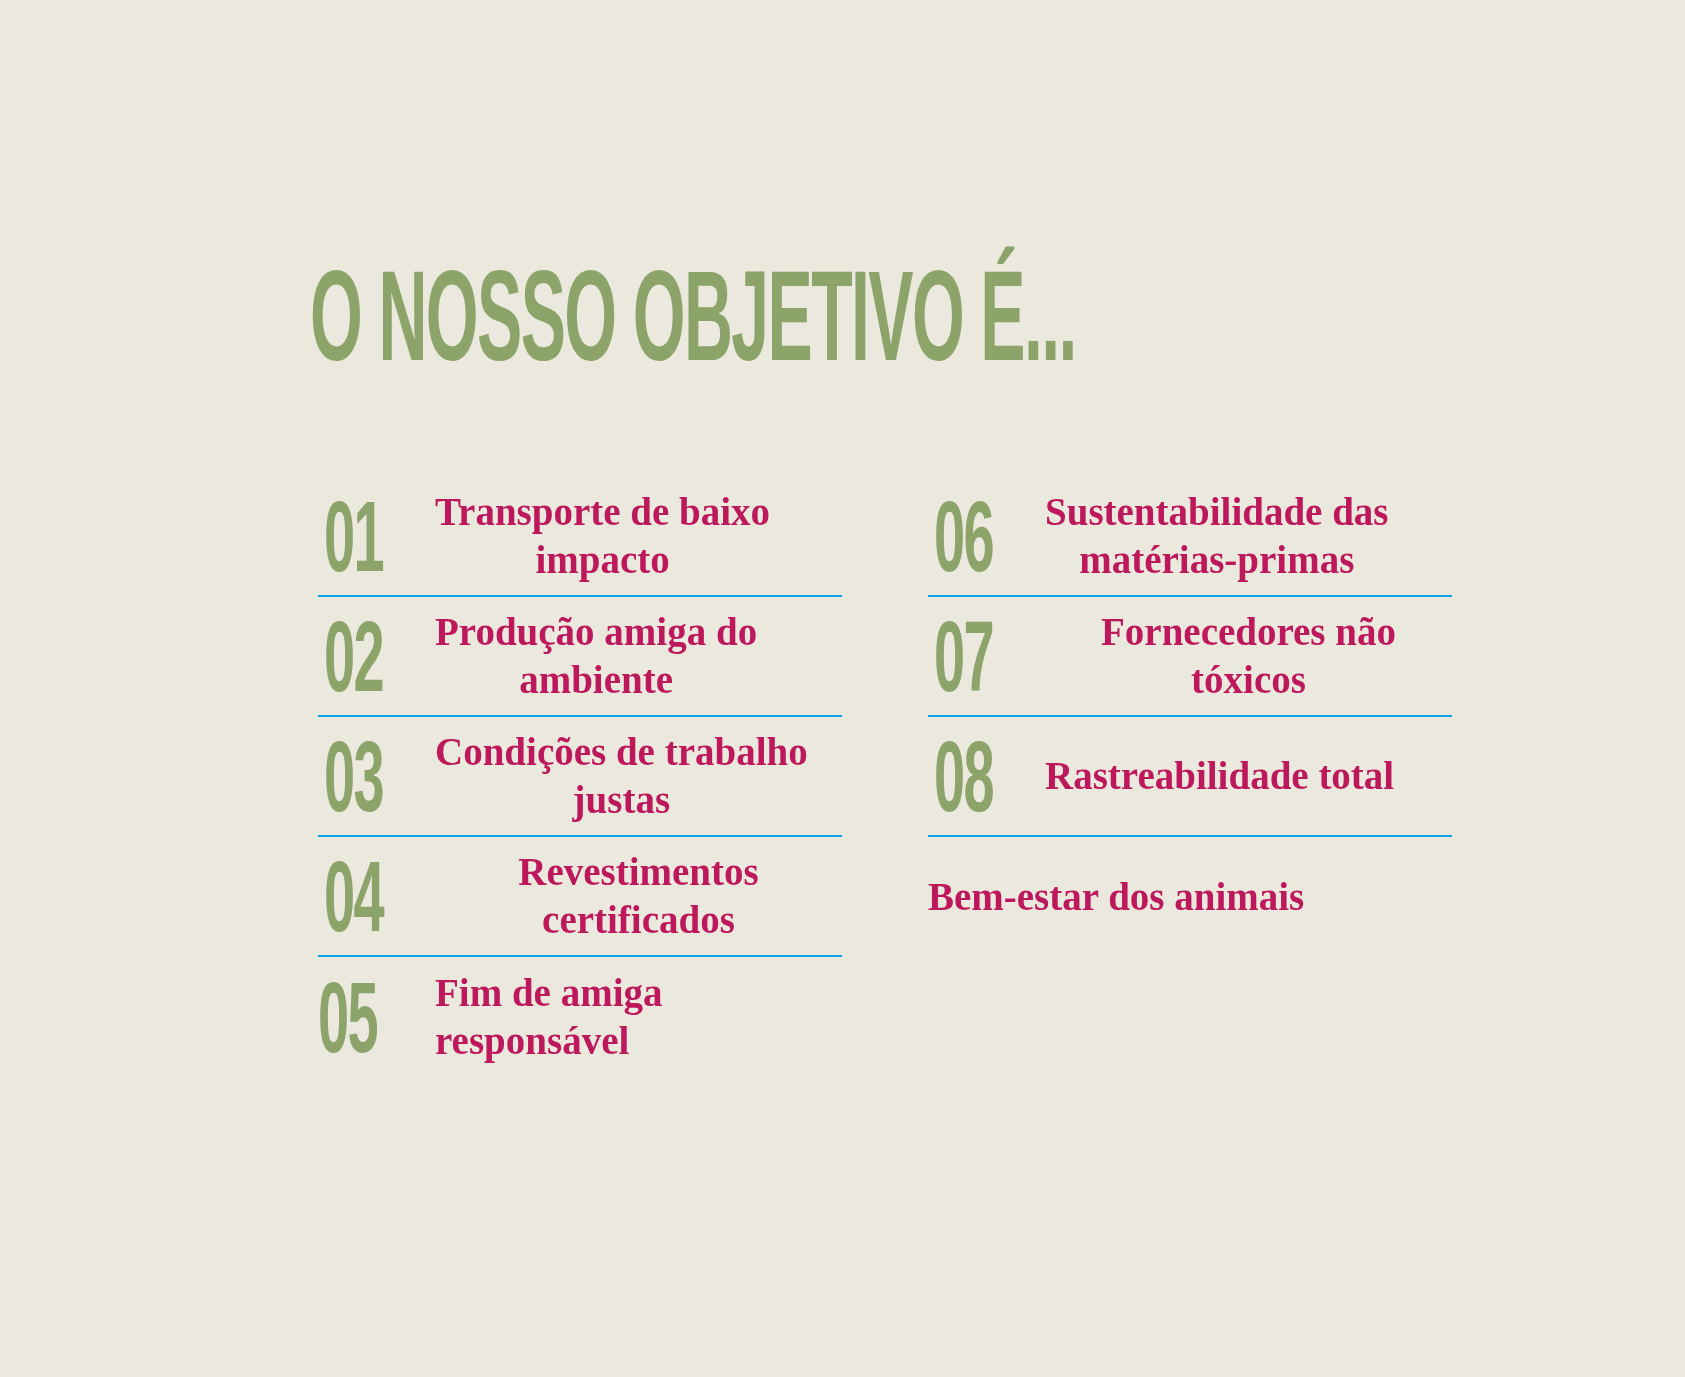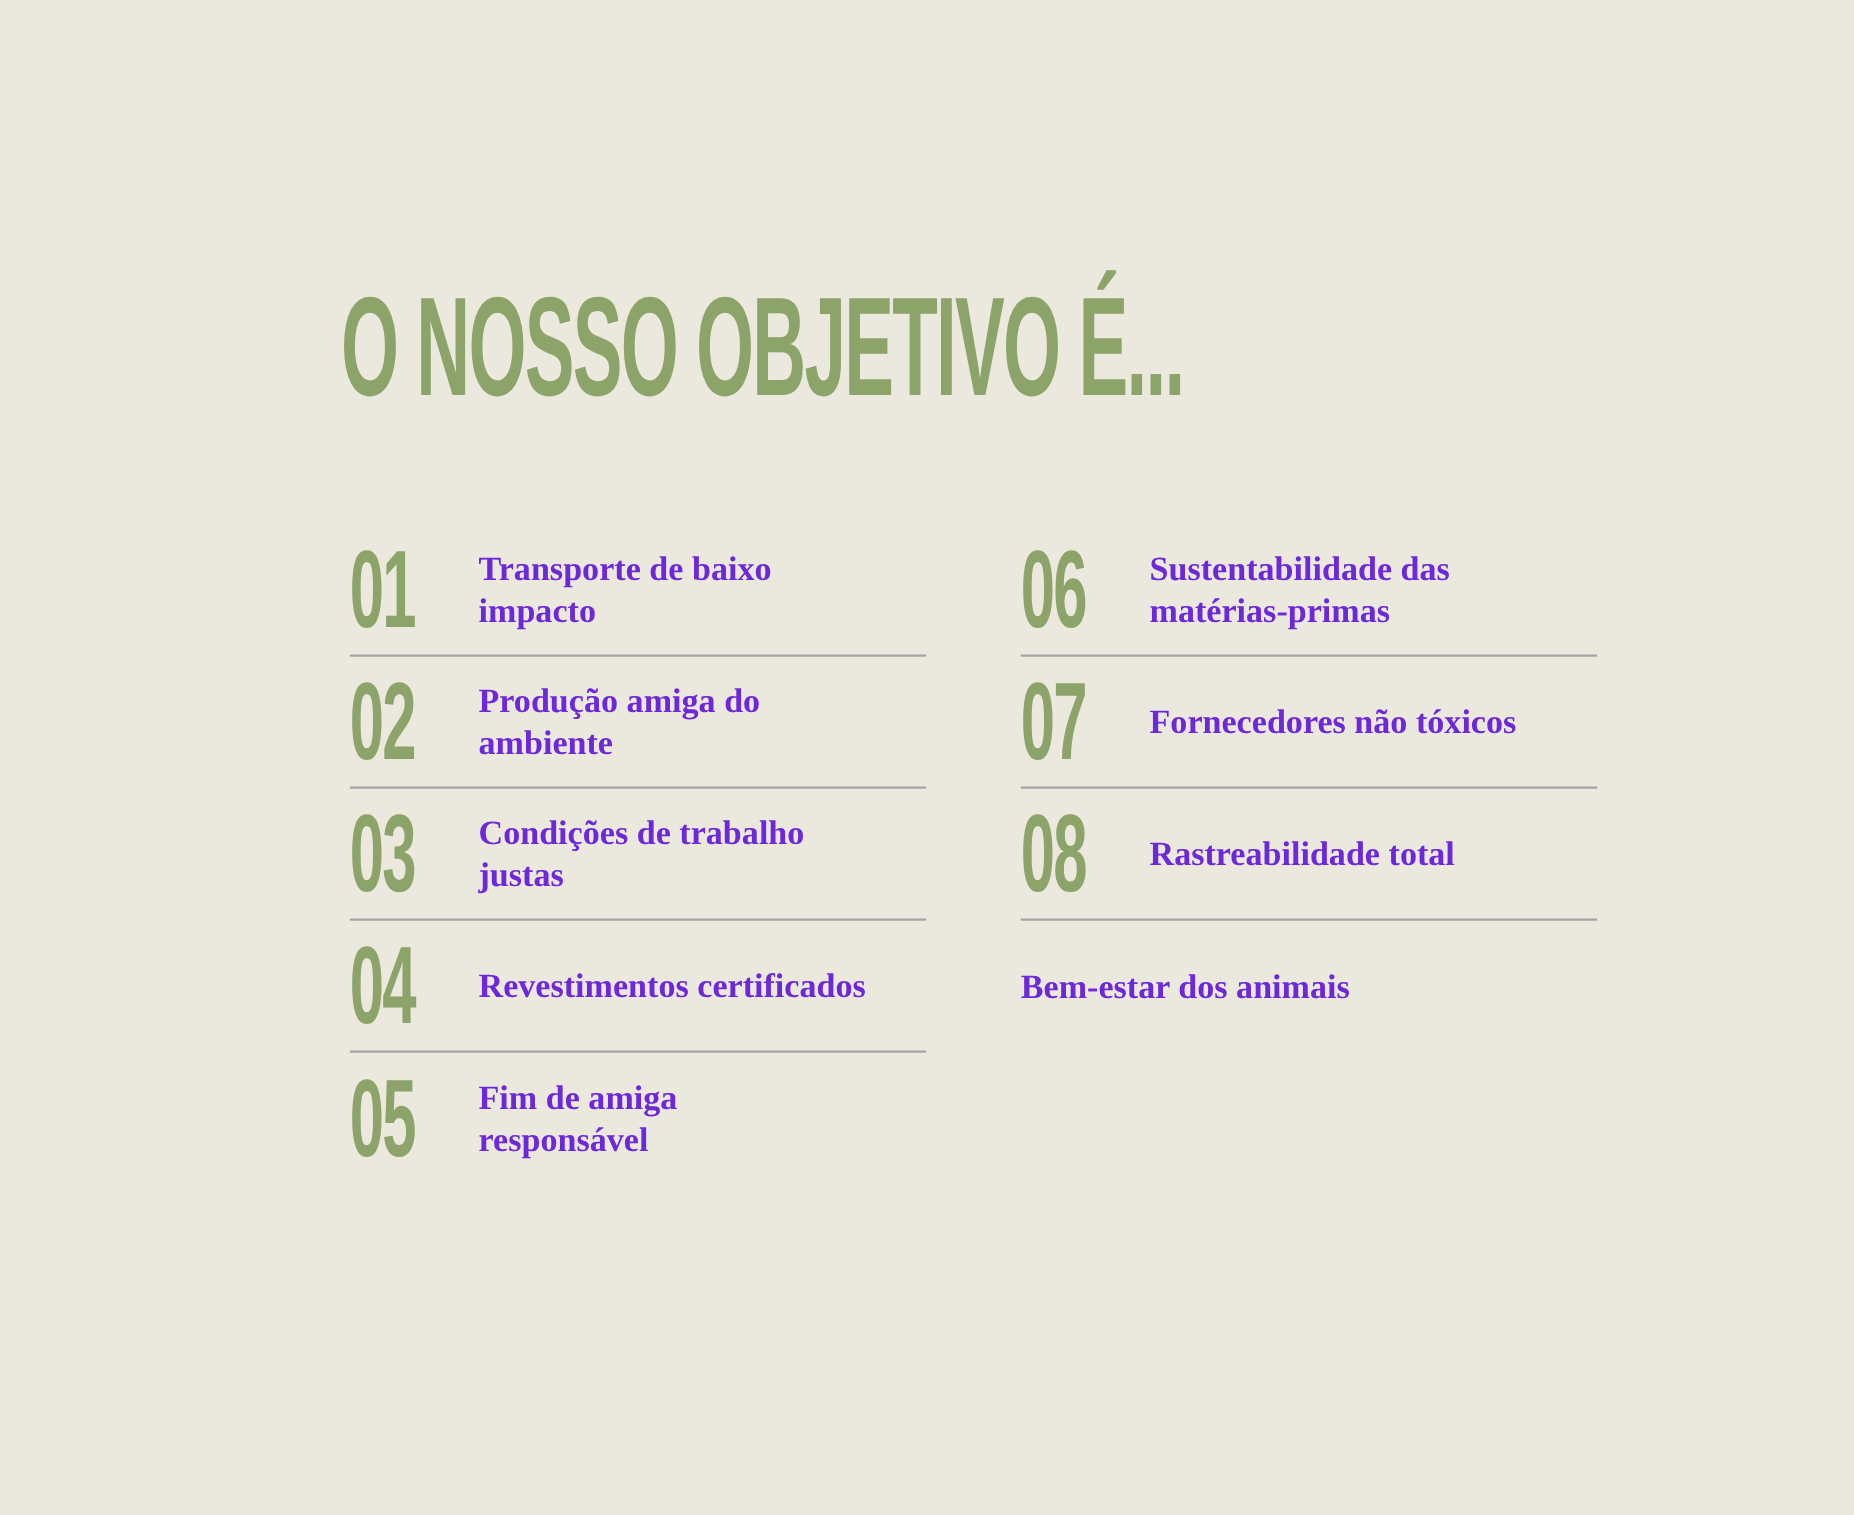--- a/index.html
+++ b/index.html
@@ -36,42 +36,42 @@
     width: 524px;
   }
   .col-left  { left: 318px; }
   .col-right { left: 928px; }
   .row {
     height: 120px;
     display: flex;
     align-items: center;
     box-sizing: border-box;
   }
-  .row.divided { border-bottom: 2px solid #a3a3a3; }
+  .row.divided { border-bottom: 2px solid #0ea5e9; text-align: center; }
   .num {
     flex: 0 0 117px;
     width: 117px;
   }
   .num-inner {
     display: inline-block;
     font-weight: 700;
     font-size: 100px;
     line-height: 1;
     color: #8CA369;
     letter-spacing: -3px;
     transform: scaleX(0.56);
     transform-origin: left center;
     white-space: nowrap;
   }
   .label {
     font-family: "Liberation Serif", serif;
     font-weight: 700;
-    font-size: 31px;
+    font-size: 39px;
     line-height: 1.22;
-    color: #6d28d9;
+    color: #be185d;
     white-space: pre-line;
   }
 </style>
 </head>
 <body>
 
 <div class="canvas">
 
   <h1 class="title"><span class="title-inner">O NOSSO OBJETIVO É...</span></h1>
 

